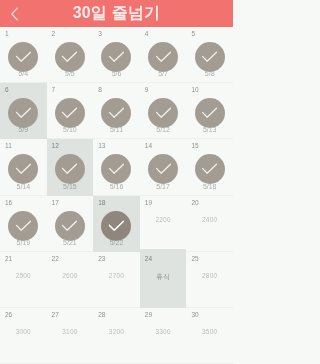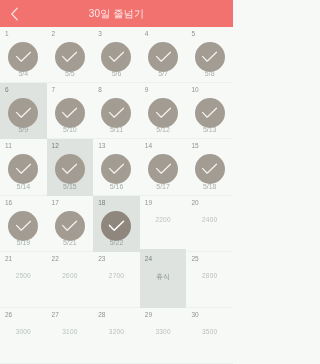--- a/index.html
+++ b/index.html
@@ -23,24 +23,24 @@
   }
   #back-btn {
     position: absolute;
     left: 0px; top: 0;
     width: 28px; height: 27px;
     display: flex; align-items: center; justify-content: center;
     cursor: pointer;
   }
   #back-btn svg { display: block; }
   #header-title {
-    font-size: 10px;
+    font-size: 16px;
     color: #fdeceb;
     letter-spacing: 0.2px;
-    font-weight: 400;
+    font-weight: 700;
     white-space: nowrap;
   }
 
   
   #grid {
     flex: 1;
     display: grid;
     grid-template-columns: repeat(5, 1fr);
     grid-auto-rows: 1fr;
     background: #f7f9f7;

